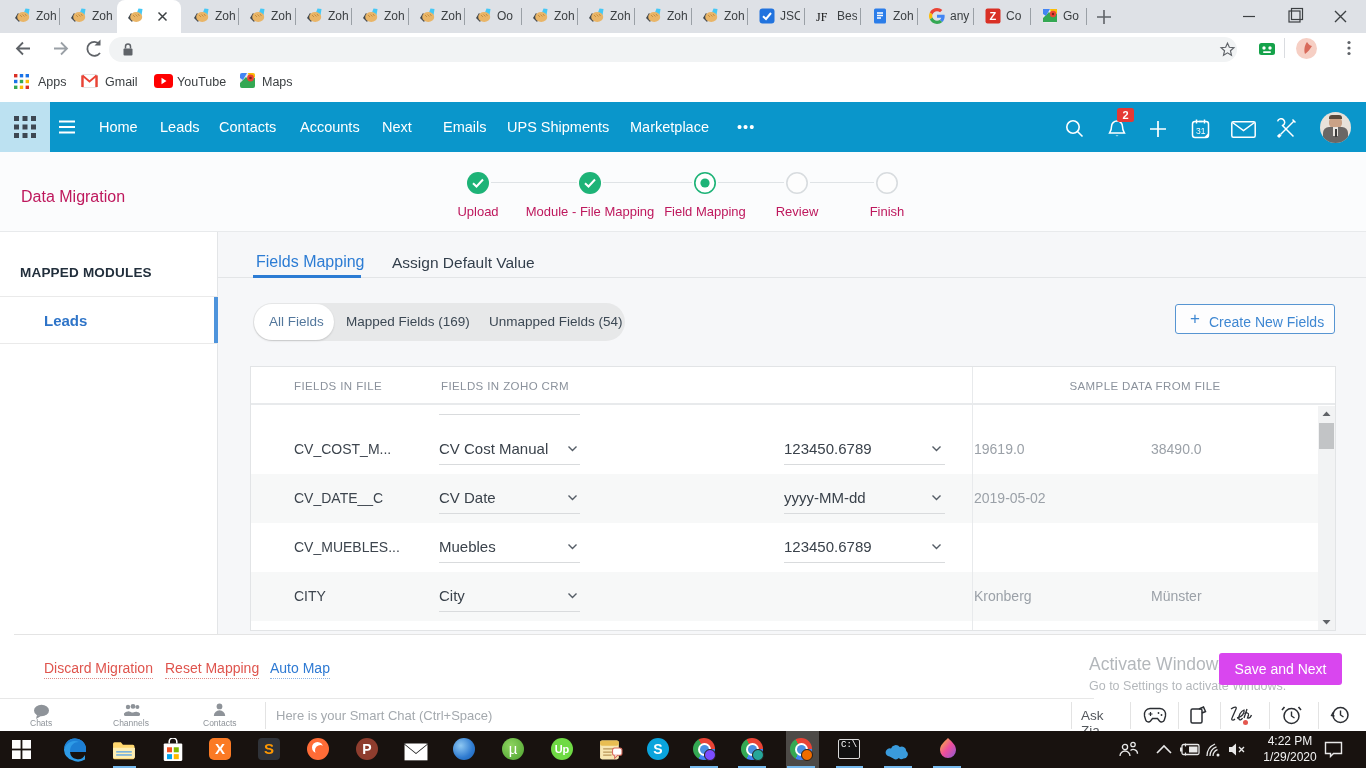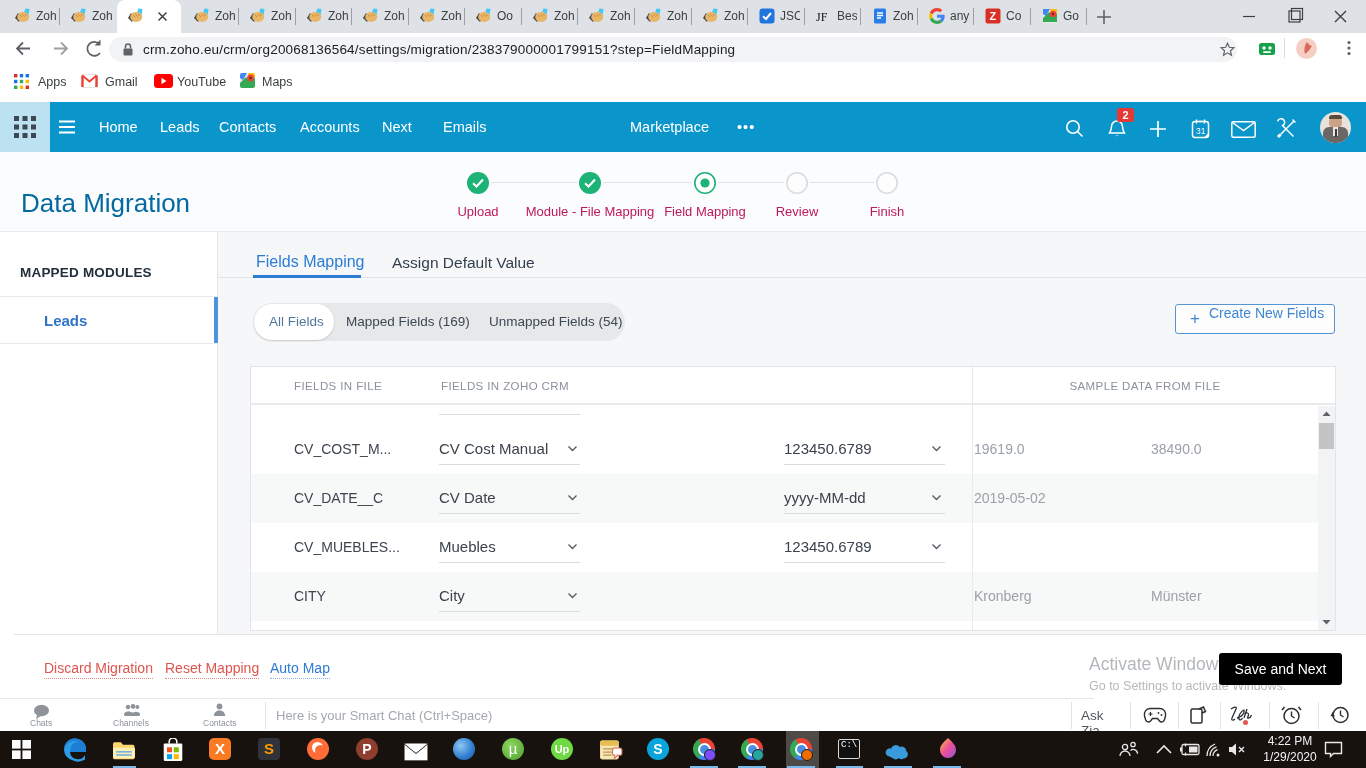--- a/index.html
+++ b/index.html
@@ -250,21 +250,20 @@
       <path d="M20 12.5 H7 M13 6.5 L7 12.5 L13 18.5" stroke="#5f6368" stroke-width="1.8" fill="none"></path>
       <path d="M44 12.5 H57 M51 6.5 L57 12.5 L51 18.5" stroke="#9aa0a6" stroke-width="1.8" fill="none"></path>
       <path d="M89.5 8 a 7 7 0 1 0 0.5 9" stroke="#5f6368" stroke-width="1.8" fill="none"></path>
       <path d="M90.5 3.5 v6 h-6 Z" fill="#5f6368" stroke="none"></path>
     </svg>
     <div id="omnibox">
       <svg class="abs" style="left:12px;top:5px" width="14" height="15" viewBox="0 0 14 15">
         <rect x="2.5" y="6.5" width="9" height="7" rx="1" fill="#5f6368"></rect>
         <path d="M4.5 6.5 V4.5 a2.5 2.5 0 0 1 5 0 V6.5" stroke="#5f6368" stroke-width="1.5" fill="none"></path>
       </svg>
-      <span class="abs" style="left:34px;top:5px;font-size:13.5px;color:#202124;letter-spacing:0.18px">crm.zoho.eu/crm/org20068136564/settings/migration/238379000001799151?step=FieldMapping</span>
       <svg class="abs" style="left:1110px;top:4px" width="17" height="17" viewBox="0 0 24 24">
         <path d="M12 3 l2.6 5.9 6.4.6-4.8 4.3 1.4 6.2-5.6-3.3-5.6 3.3 1.4-6.2-4.8-4.3 6.4-.6z" fill="none" stroke="#5f6368" stroke-width="1.7"></path>
       </svg>
     </div>
 
     <svg class="abs" style="left:1258px;top:7px" width="18" height="18" viewBox="0 0 18 18">
       <rect x="1" y="3" width="16" height="12" rx="2.5" fill="#15a24a"></rect>
       <circle cx="6" cy="8" r="1.7" fill="#fff"></circle>
         <circle cx="12" cy="8" r="1.7" fill="#fff"></circle>
       <rect x="5" y="11.2" width="8" height="1.8" rx="0.9" fill="#fff"></rect>
@@ -334,20 +333,21 @@
     </div>
     <svg class="abs" style="left:59px;top:18px" width="16" height="14" viewBox="0 0 16 14">
       <path d="M0 1.5 h16 M0 7 h16 M0 12.5 h16" stroke="#fff" stroke-width="2"></path>
     </svg>
     <span class="navitem" style="left:99px">Home</span>
     <span class="navitem" style="left:160px">Leads</span>
     <span class="navitem" style="left:219px">Contacts</span>
     <span class="navitem" style="left:300px">Accounts</span>
     <span class="navitem" style="left:382px">Next</span>
     <span class="navitem" style="left:443px">Emails</span>
+    <span class="navitem" style="left:507px">UPS Shipments</span>
     <span class="navitem" style="left:630px">Marketplace</span>
     <span class="navitem" style="left:737px;letter-spacing:1px">•••</span>
 
     <svg class="abs" style="left:1065px;top:17px" width="19" height="19" viewBox="0 0 19 19">
       <circle cx="8" cy="8" r="6.2" fill="none" stroke="#fff" stroke-width="1.6"></circle>
       <path d="M12.5 12.5 L17.5 17.5" stroke="#fff" stroke-width="1.6"></path>
     </svg>
     <svg class="abs" style="left:1107px;top:17px" width="20" height="20" viewBox="0 0 20 20">
       <path d="M10 2 a5.5 5.5 0 0 1 5.5 5.5 c0 4 1.5 5.5 2 6.5 H2.5 c0.5-1 2-2.5 2-6.5 A5.5 5.5 0 0 1 10 2 Z" fill="none" stroke="#fff" stroke-width="1.5"></path>
       <path d="M8.5 16.5 a1.8 1.8 0 0 0 3 0 Z" fill="#fff"></path>
@@ -379,21 +379,21 @@
     <div class="abs" style="left:1320px;top:112px;"></div>
     <div class="abs" style="left:1320px;top:10px;width:31px;height:31px;border-radius:50%;background:#e8e2da;overflow:hidden">
       <div class="abs" style="left:9px;top:4px;width:13px;height:13px;border-radius:45%;background:#caa286"></div>
       <div class="abs" style="left:3px;top:15px;width:25px;height:18px;border-radius:6px 6px 0 0;background:#6a6765"></div>
       <div class="abs" style="left:13px;top:15px;width:5px;height:9px;background:#e8e4df"></div>
       <div class="abs" style="left:14.5px;top:17px;width:2.5px;height:8px;background:#3a3a3a"></div>
       <div class="abs" style="left:9px;top:3px;width:13px;height:4px;border-radius:3px 3px 0 0;background:#5a4a3c"></div>
     </div>
   </div>
   <div id="pagehead">
-    <span class="abs" style="left:21px;top:36px;font-size:26px;color:#0369a1;">Data Migration</span>
+    <span class="abs" style="left:21px;top:36px;font-size:16px;color:#be185d;">Data Migration</span>
 
     <div class="stepline" style="left:491px;top:30px;width:86px"></div>
     <div class="stepline" style="left:603px;top:30px;width:89px"></div>
     <div class="stepline" style="left:718px;top:30px;width:66px"></div>
     <div class="stepline" style="left:810px;top:30px;width:64px"></div>
 
     <svg class="abs" style="left:466px;top:19px" width="24" height="24">
         <circle cx="12" cy="12" r="11" fill="#1db377"></circle>
         <path d="M7 12.2 L10.5 15.5 L17 8.5" stroke="#fff" stroke-width="2" fill="none"></path>
       </svg>
@@ -433,21 +433,21 @@
 
     <div class="abs" style="left:35px;top:71px;width:372px;height:38px;background:#e7e8e9;border-radius:19px">
       <div class="abs" style="left:1px;top:1px;width:80px;height:36px;background:#fff;border-radius:18px;box-shadow:0 1px 2px rgba(0,0,0,0.15)"></div>
       <span class="abs" style="left:16px;top:11px;font-size:13.5px;color:#53779c">All Fields</span>
       <span class="abs" style="left:93px;top:11px;font-size:13.5px;color:#3c4854">Mapped Fields (169)</span>
       <span class="abs" style="left:236px;top:11px;font-size:13.5px;color:#3c4854">Unmapped Fields (54)</span>
     </div>
 
     <div class="abs" style="left:957px;top:72px;width:160px;height:30px;border:1px solid #5795d2;border-radius:3px;background:#fdfdfe">
       <span class="abs" style="left:14px;top:4px;font-size:17px;color:#3e87d2;font-weight:400">+</span>
-      <span class="abs" style="left:33px;top:0;font-size:14px;color:#3e87d2">Create New Fields</span>
+      <span class="abs" style="left:33px;top:9px;font-size:14px;color:#3e87d2">Create New Fields</span>
     </div>
 
     <div class="abs" style="left:32px;top:134px;width:1086px;height:265px;background:#fff;border:1px solid #e2e4e6">
 
       <div class="abs" style="left:0;top:0;width:1084px;height:38px;border-bottom:2px solid #e8eaec"></div>
       <span class="abs" style="left:43px;top:13px;font-size:11.5px;color:#8b929c;letter-spacing:0.4px">FIELDS IN FILE</span>
       <span class="abs" style="left:190px;top:13px;font-size:11.5px;color:#8b929c;letter-spacing:0.4px">FIELDS IN ZOHO CRM</span>
       <span class="abs" style="left:721px;top:13px;width:346px;text-align:center;font-size:11.5px;color:#8b929c;letter-spacing:0.4px">SAMPLE DATA FROM FILE</span>
 
       <div class="abs" style="left:721px;top:0;width:1px;height:263px;background:#e8eaec"></div>
@@ -515,21 +515,21 @@
           </svg>
       </div>
     </div>
   </div>
   <div id="bottombar">
     <span class="abs" style="left:30px;top:25px;font-size:14px;color:#df544d;border-bottom:1px dotted #df8a86;padding-bottom:2px">Discard Migration</span>
     <span class="abs" style="left:151px;top:25px;font-size:14px;color:#df544d;border-bottom:1px dotted #df8a86;padding-bottom:2px">Reset Mapping</span>
     <span class="abs" style="left:256px;top:25px;font-size:14px;color:#2e7ad3;border-bottom:1px dotted #8cb4e4;padding-bottom:2px">Auto Map</span>
     <span class="abs" style="left:1075px;top:19px;font-size:17.5px;color:rgba(117,123,131,0.55);z-index:2;white-space:nowrap">Activate Windows</span>
     <span class="abs" style="left:1075px;top:44px;font-size:12.5px;color:rgba(117,123,131,0.55);z-index:2;white-space:nowrap">Go to Settings to activate Windows.</span>
-    <div class="abs" style="left:1205px;top:18px;width:123px;height:32px;background:#000000;border-radius:3px;text-align:center;line-height:32px;font-size:14px;color:#fff;z-index:3">Save and Next</div>
+    <div class="abs" style="left:1205px;top:18px;width:123px;height:32px;background:#d946ef;border-radius:3px;text-align:center;line-height:32px;font-size:14px;color:#fff;z-index:3">Save and Next</div>
   </div>
   <div id="chatbar">
     <svg class="abs" style="left:32px;top:5px" width="19" height="15" viewBox="0 0 19 15">
       <ellipse cx="9.5" cy="6.5" rx="7.5" ry="5.8" fill="#8e9399"></ellipse>
       <path d="M5 11 L4 15 L9 12 Z" fill="#8e9399"></path>
     </svg>
     <span class="abs" style="left:30px;top:19px;font-size:8.5px;color:#8e9399">Chats</span>
     <svg class="abs" style="left:122px;top:4px" width="20" height="14" viewBox="0 0 20 14">
       <circle cx="6" cy="4" r="2.2" fill="#8e9399"></circle>
         <circle cx="11" cy="3.4" r="2.4" fill="#8e9399"></circle>

